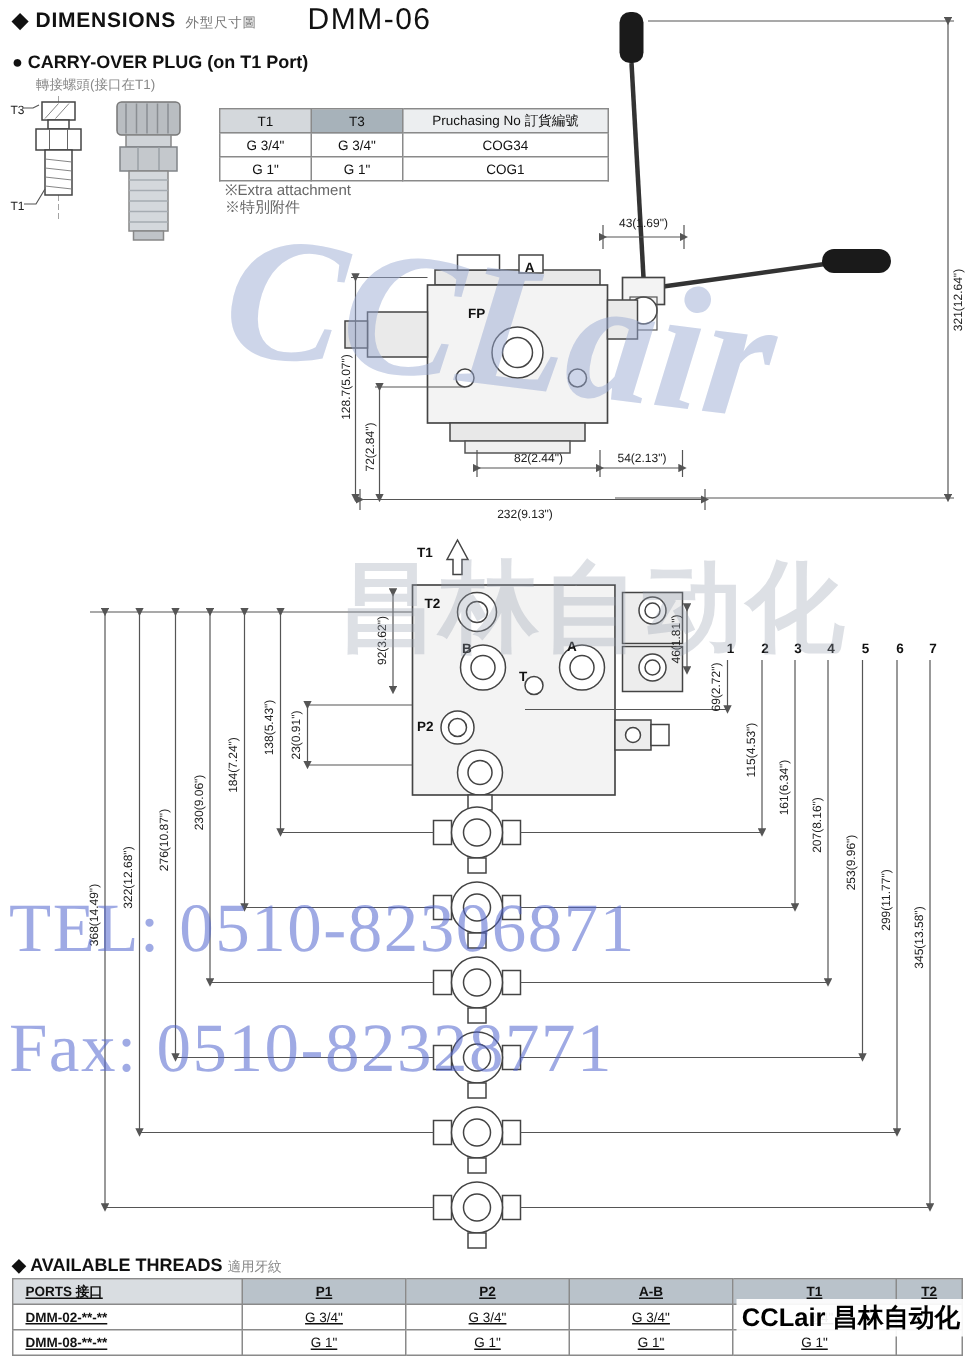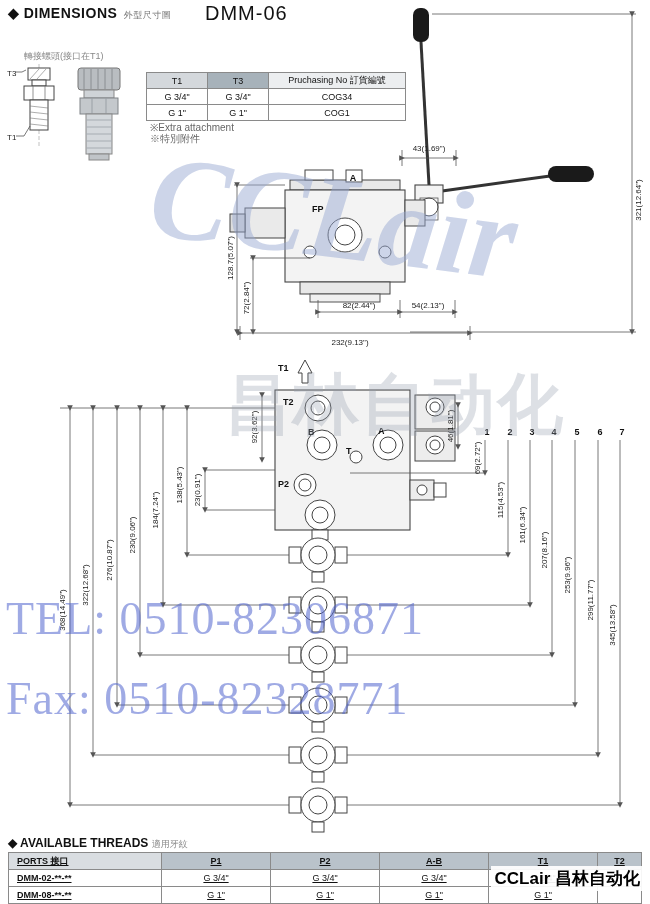--- a/index.html
+++ b/index.html
@@ -51,20 +51,21 @@
 <body>
 
 <div class="page">
 
   <div class="hdr-title">
     <span>◆ DIMENSIONS</span>
     <span class="hdr-cn">外型尺寸圖</span>
   </div>
   <div class="model">DMM-06</div>
 
+  <div class="co-title">● CARRY-OVER PLUG  (on T1 Port)</div>
   <div class="co-sub">轉接螺頭(接口在T1)</div>
 
   <svg style="left:6px;top:60px" width="138" height="108" viewBox="0 0 138 108">
     <g>
       <line x1="33" y1="4" x2="33" y2="86" stroke="#999" stroke-width=".6" stroke-dasharray="4 2"></line>
       <rect x="22" y="8" width="22" height="12" class="edge2"></rect>
       <line x1="24" y1="19" x2="33" y2="9" stroke="#777" stroke-width=".6"></line>
       <line x1="31" y1="19" x2="40" y2="9" stroke="#777" stroke-width=".6"></line>
       <rect x="26" y="20" width="14" height="6" class="edge2"></rect>
       <rect x="18" y="26" width="30" height="14" class="edge2"></rect>

